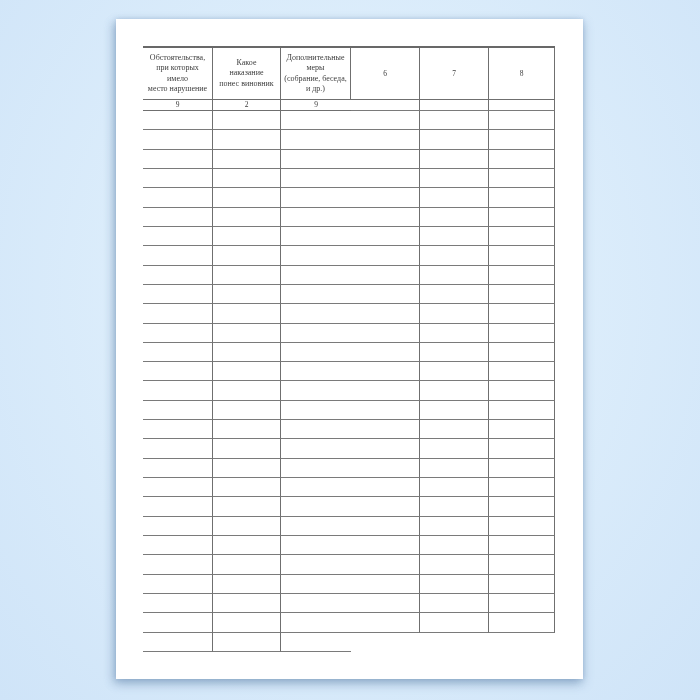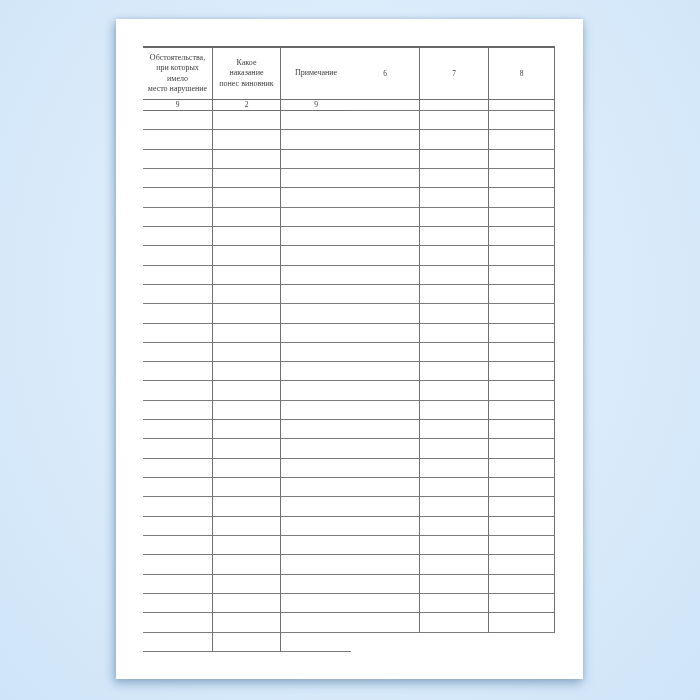--- a/index.html
+++ b/index.html
@@ -73,21 +73,24 @@
 
 <div class="scene">
   <div class="paper">
     <div class="ledger" id="ledger">
         <div class="cell h-cell v">Обстоятельства,
 при которых имело
 место нарушение</div>
         <div class="cell h-cell v">Какое
 наказание
 понес виновник</div>
-        <div class="cell h-cell">Примечание</div>
+        <div class="cell h-cell v">Дополнительные
+меры
+(собрание, беседа,
+и др.)</div>
         <div class="cell n-cell v">6</div>
         <div class="cell n-cell v">7</div>
         <div class="cell n-cell v">8</div>
         <div class="cell n-cell v">9</div>
         <div class="cell n-cell v">2</div>
         <div class="cell n-cell">9</div>
         <div class="cell b-cell v"></div>
         <div class="cell b-cell v"></div>
         <div class="cell b-cell v"></div>
         <div class="cell b-cell v"></div>

